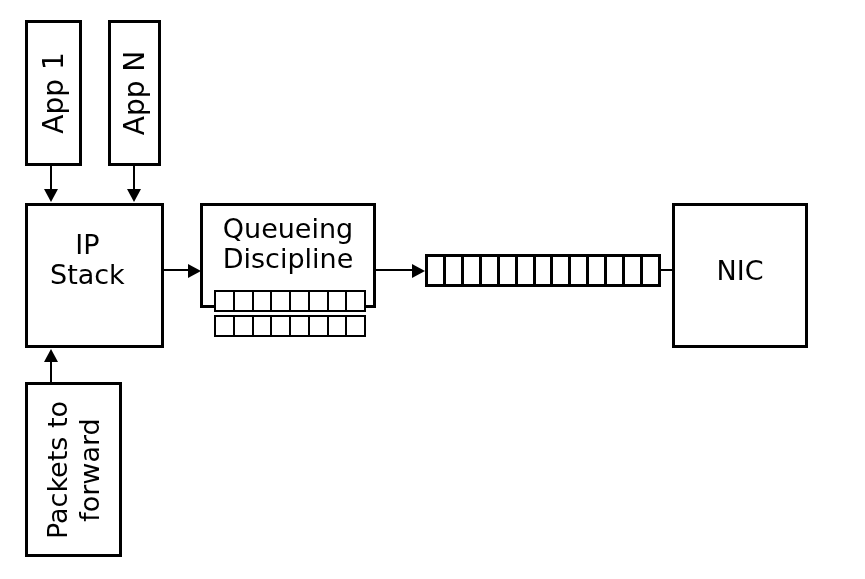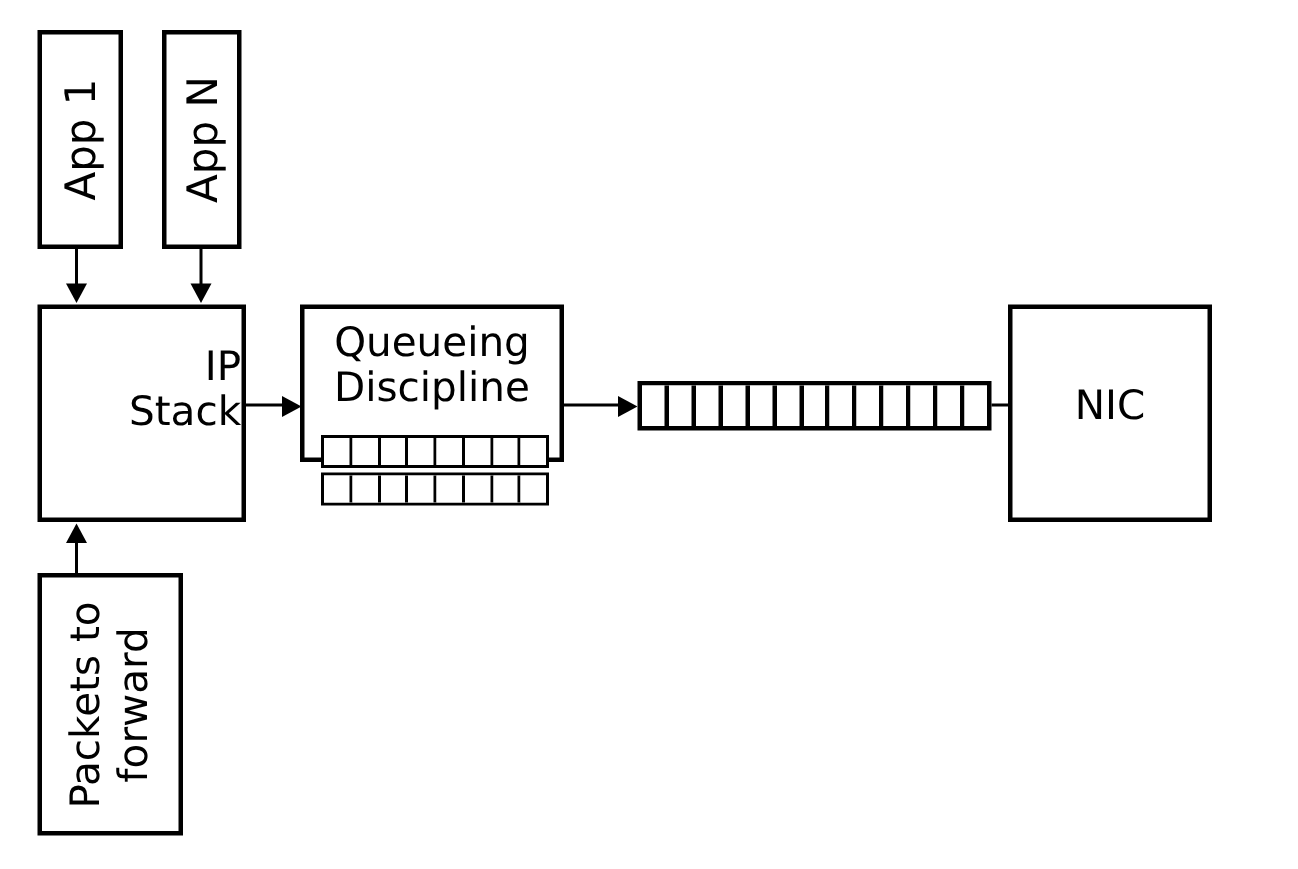--- a/index.html
+++ b/index.html
@@ -49,22 +49,21 @@
   
   #app1 { left: 25px;  top: 20px; width: 57px;  height: 146px; }
   #appn { left: 108px; top: 20px; width: 53px;  height: 146px; }
   #app1 .vlabel, #appn .vlabel { font-size: 28px; }
 
   
   #ipstack { left: 25px; top: 203px; width: 139px; height: 145px; }
   #ipstack-label {
     left: 22px; top: 24px;
     font-size: 27px;
-    text-align: right;
-    margin-left: 36px;
+    text-align: center;
   }
 
   
   #qdisc { left: 200px; top: 203px; width: 176px; height: 105px; }
   #qdisc-label {
     left: 0; right: 0; top: 8px;
     font-size: 27px;
     text-align: center;
   }
   #qdisc-grid {

